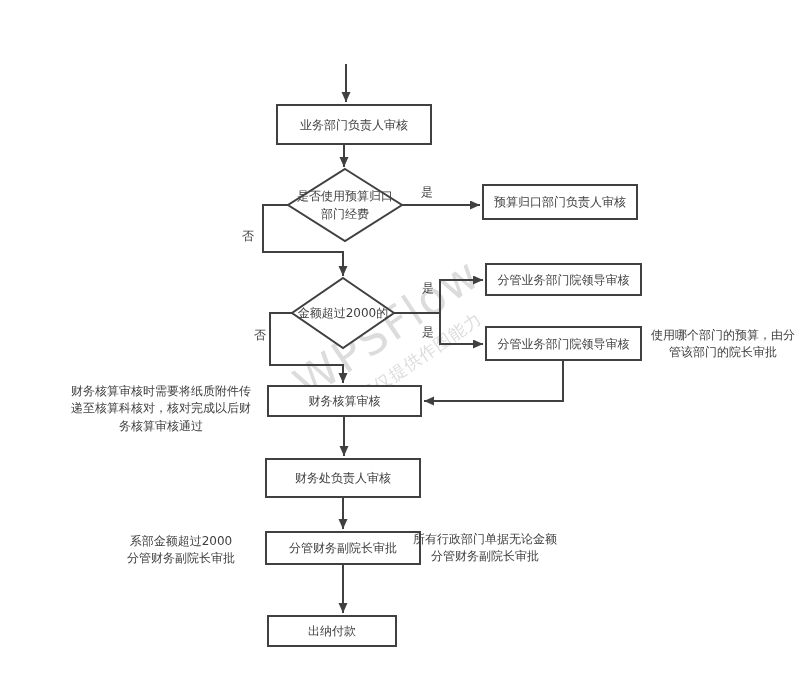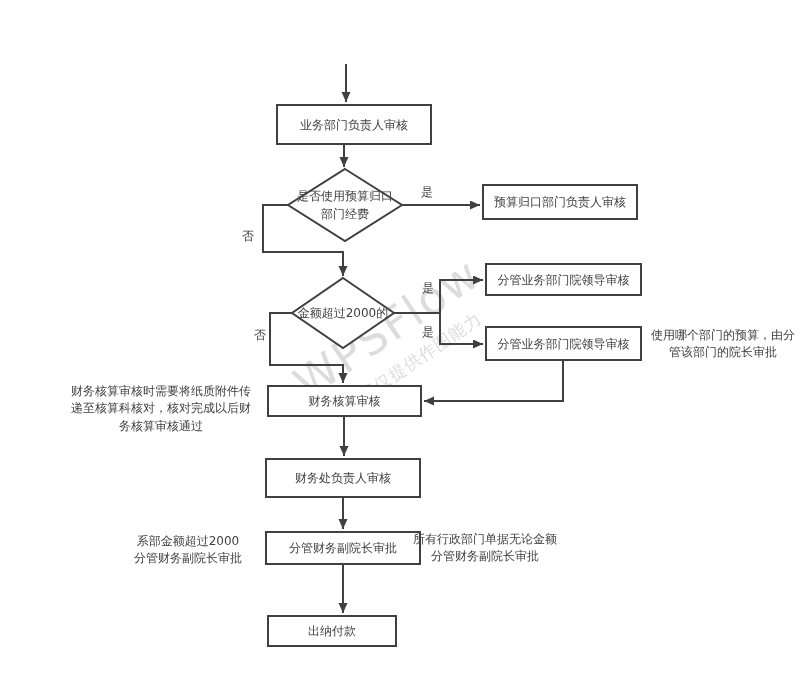--- a/index.html
+++ b/index.html
@@ -85,18 +85,18 @@
   <div class="edge-label" style="left:242px;top:230px">否</div>
   <div class="edge-label" style="left:422px;top:282px">是</div>
   <div class="edge-label" style="left:422px;top:326px">是</div>
   <div class="edge-label" style="left:254px;top:329px">否</div>
 
   <div class="note" style="left:643px;top:327px;width:160px">使用哪个部门的预算，由分
 管该部门的院长审批</div>
   <div class="note" style="left:48px;top:383px;width:226px">财务核算审核时需要将纸质附件传
 递至核算科核对，核对完成以后财
 务核算审核通过</div>
-  <div class="note" style="left:113px;top:533px;width:150px">系部金额超过2000
+  <div class="note" style="left:106px;top:533px;width:150px">系部金额超过2000
 分管财务副院长审批</div>
   <div class="note" style="left:404px;top:531px;width:162px">所有行政部门单据无论金额
 分管财务副院长审批</div>
 
 </div>
 
 </body></html>

